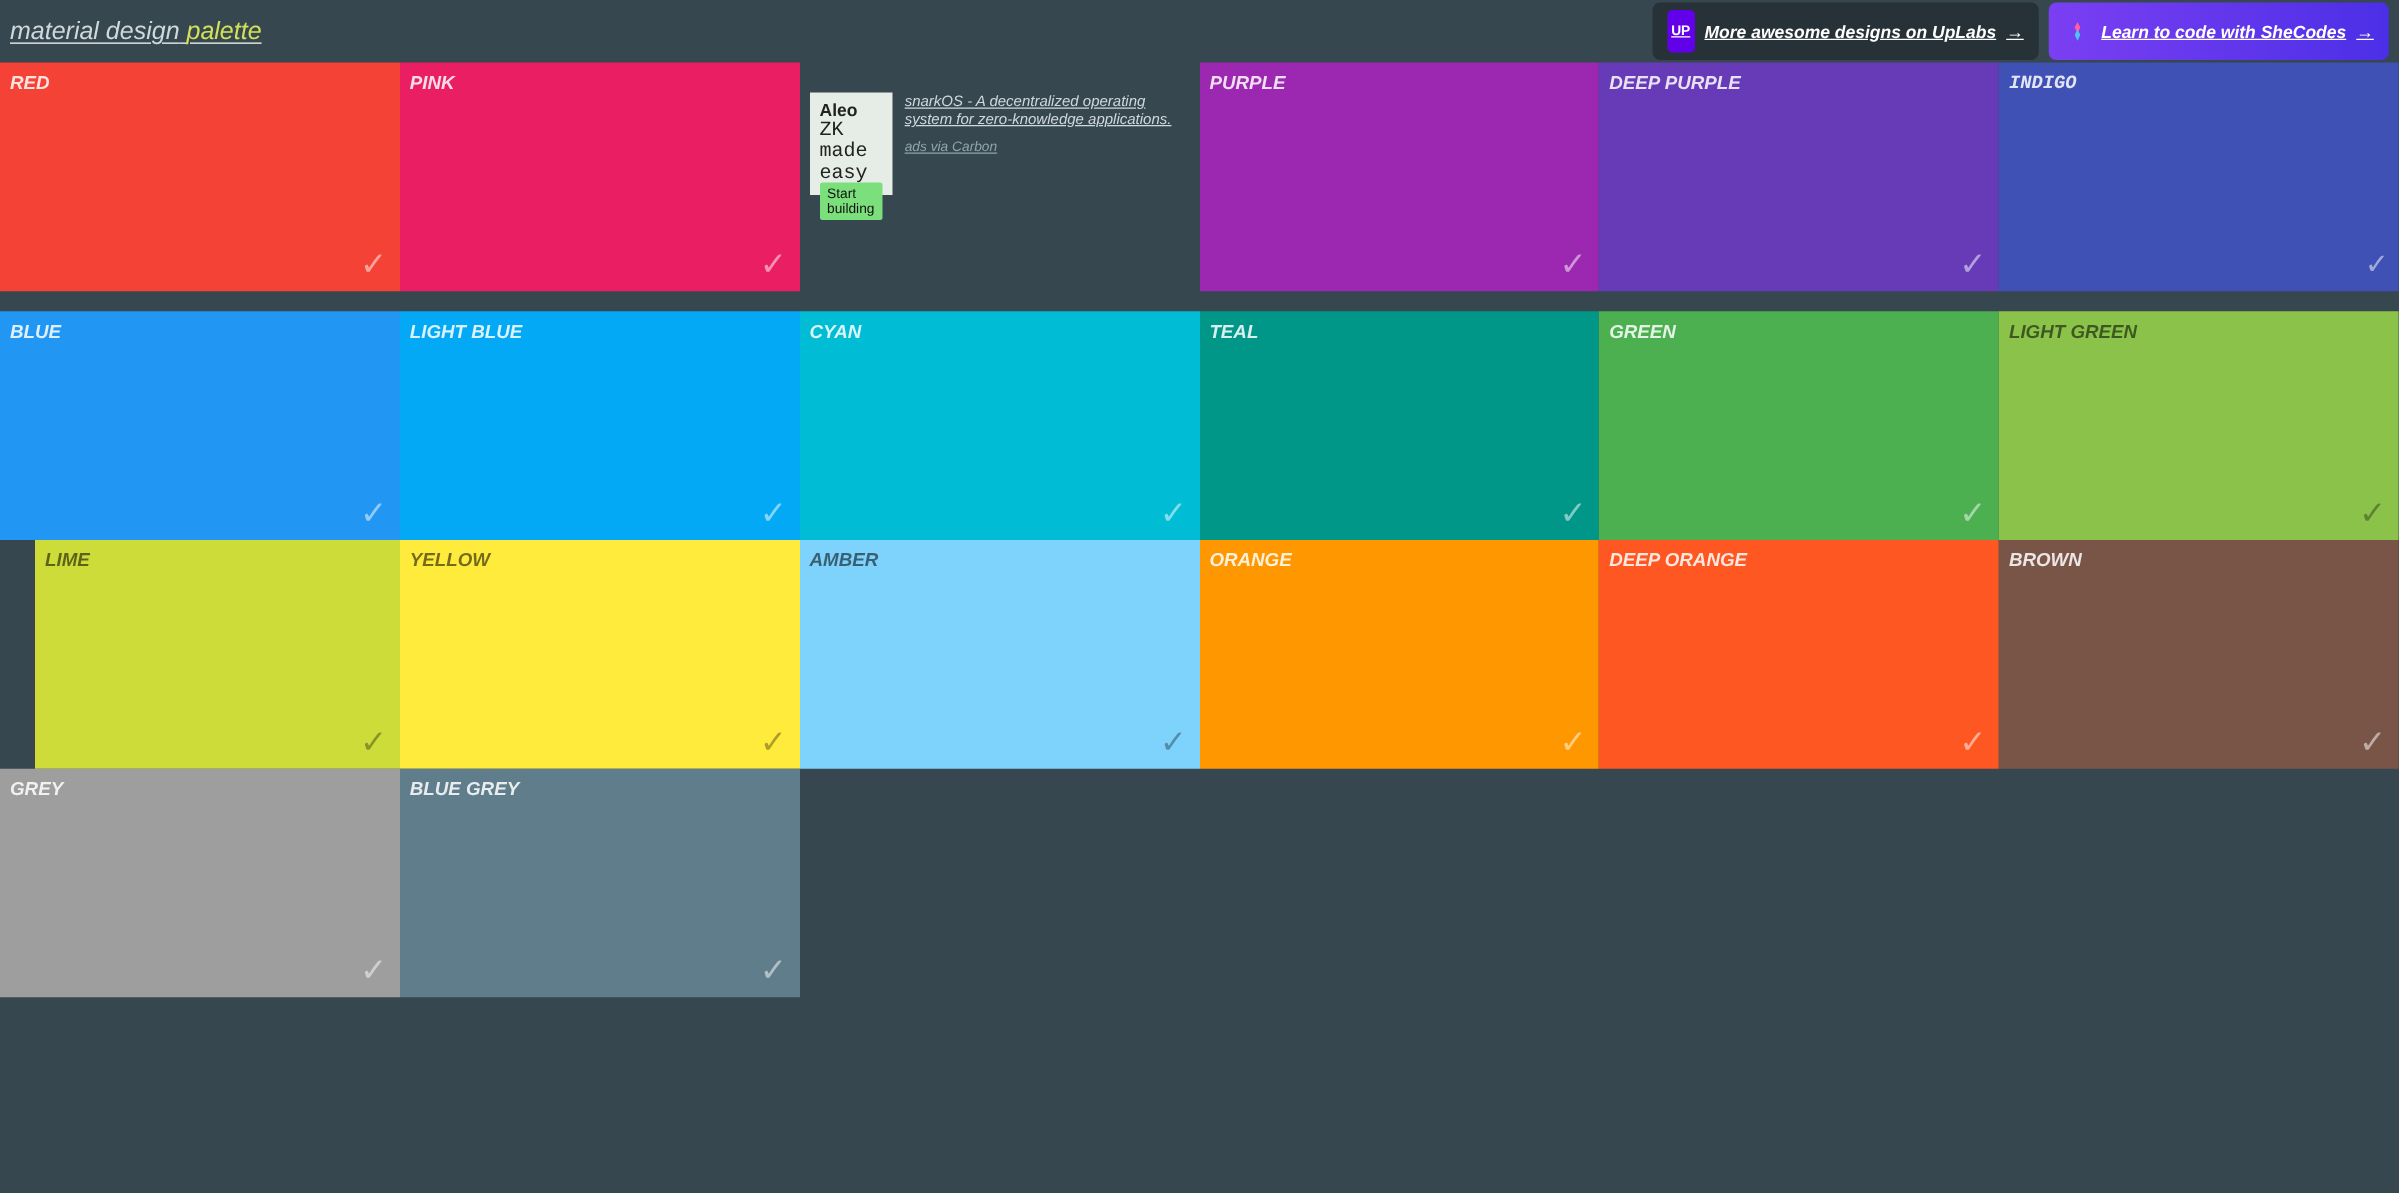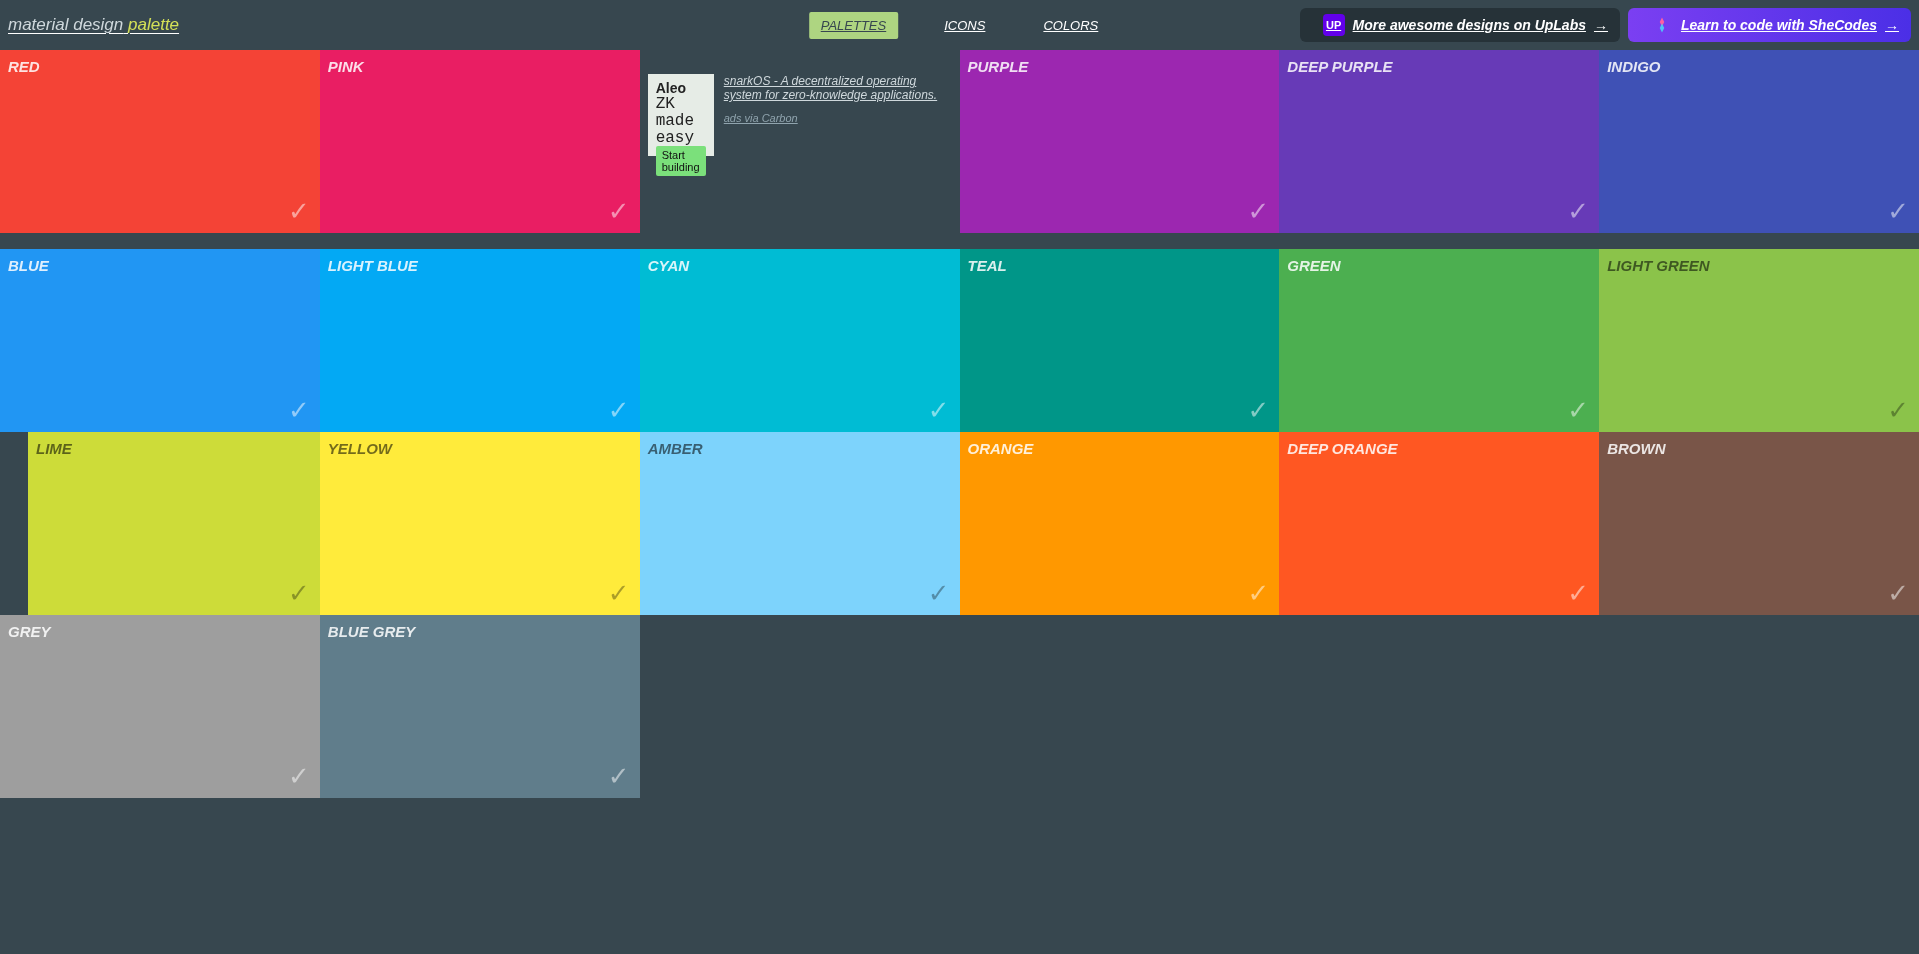--- a/index.html
+++ b/index.html
@@ -11,21 +11,21 @@
     overflow-x: hidden;
   }
   header {
     display: flex;
     align-items: center;
     height: 50px;
     padding: 0 8px;
     background: #37474f;
   }
   .logo {
-    font-size: 17px;
+    font-size: 20px;
     font-style: italic;
     text-decoration: underline;
     text-decoration-thickness: 1px;
     text-underline-offset: 3px;
   }
   .logo .part1 { color: #cfd8dc; }
   .logo .part2 { color: #d4e157; }
   nav.main-nav {
     position: absolute;
     left: 50%;
@@ -59,24 +59,24 @@
     padding: 6px 12px;
     font-size: 14px;
     font-weight: 600;
     text-decoration: underline;
     cursor: pointer;
   }
   .promo-btn.shecodes {
     background: linear-gradient(90deg, #7b3ff2, #4b2fe6);
   }
   .promo-btn .icon-box {
-    width: 22px; height: 22px;
+    width: 22px; height: 34px;
     border-radius: 4px;
     display:flex;align-items:center;justify-content:center;
-    font-size:11px;font-style:normal;font-weight:700;margin-left:11px;
+    font-size:11px;font-style:normal;font-weight:700;
   }
   .promo-btn.uplabs .icon-box{ background:#6200ea;color:#fff;}
   .promo-btn.shecodes .icon-box{ background:transparent;}
   .arrow-icon { font-style: normal; }
 
   .grid {
     display: grid;
     grid-template-columns: repeat(6, 1fr);
   }
   .tile {
@@ -135,25 +135,20 @@
   .ad-text .via { font-size:11px; color:#90a4ae; display:block; margin-top:10px; text-decoration:underline;}
 </style>
 </head>
 <body>
 
 <header>
   <div class="logo">
     <span class="part1">material design</span>
     <span class="part2">palette</span>
   </div>
-  <nav class="main-nav">
-    <a class="active">PALETTES</a>
-    <a>ICONS</a>
-    <a>COLORS</a>
-  </nav>
   <div class="right-buttons">
     <div class="promo-btn uplabs">
       <span class="icon-box">UP</span>
       <span>More awesome designs on UpLabs</span>
       <span class="arrow-icon">→</span>
     </div>
     <div class="promo-btn shecodes">
       <span class="icon-box">
         <svg width="18" height="18" viewBox="0 0 24 24">
             <path fill="#ff5fa2" d="M12 2l3 6-3 6-3-6z"></path>
@@ -184,21 +179,21 @@
       <div class="ad-text"><a>snarkOS - A decentralized operating system for zero-knowledge applications.</a><a class="via">ads via Carbon</a></div>
     </div>
     <div class="tile light-text" style="background: rgb(156, 39, 176);">
       <span class="label">PURPLE</span>
       <span class="check">✓</span>
     </div>
     <div class="tile light-text" style="background: rgb(103, 58, 183);">
       <span class="label">DEEP PURPLE</span>
       <span class="check">✓</span>
     </div>
-    <div class="tile light-text" style="background: rgb(63, 81, 181);">
+    <div class="tile light-text" style="background: rgb(63, 81, 181); font-family: Liberation Mono, monospace;">
       <span class="label">INDIGO</span>
       <span class="check">✓</span>
     </div>
     <div class="tile light-text" style="background: rgb(33, 150, 243);">
       <span class="label">BLUE</span>
       <span class="check">✓</span>
     </div>
     <div class="tile light-text" style="background: rgb(3, 169, 244);">
       <span class="label">LIGHT BLUE</span>
       <span class="check">✓</span>

